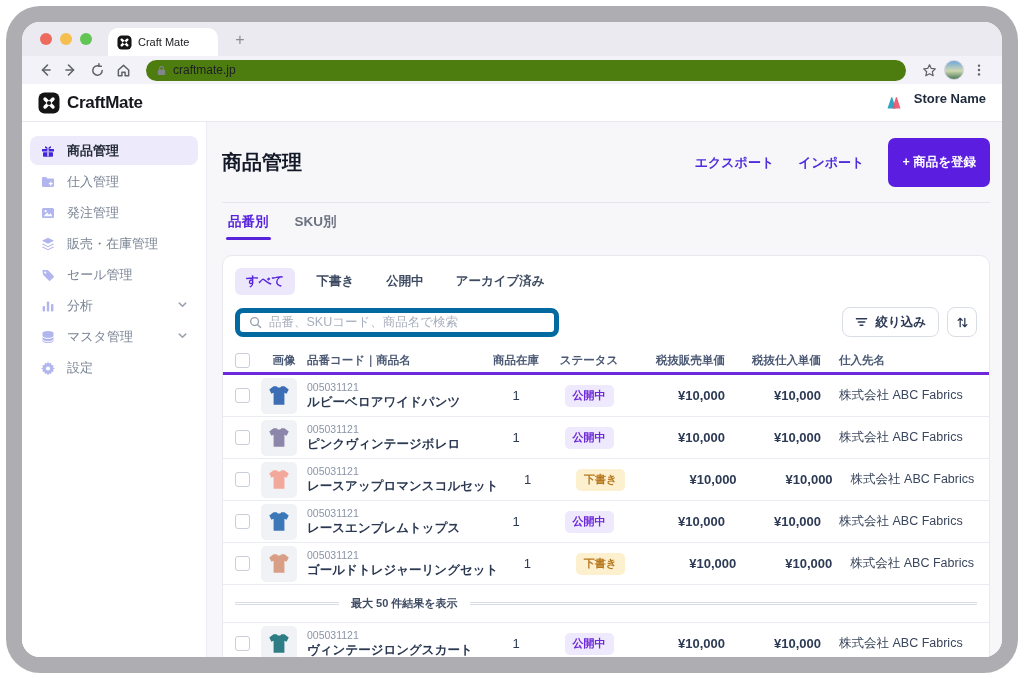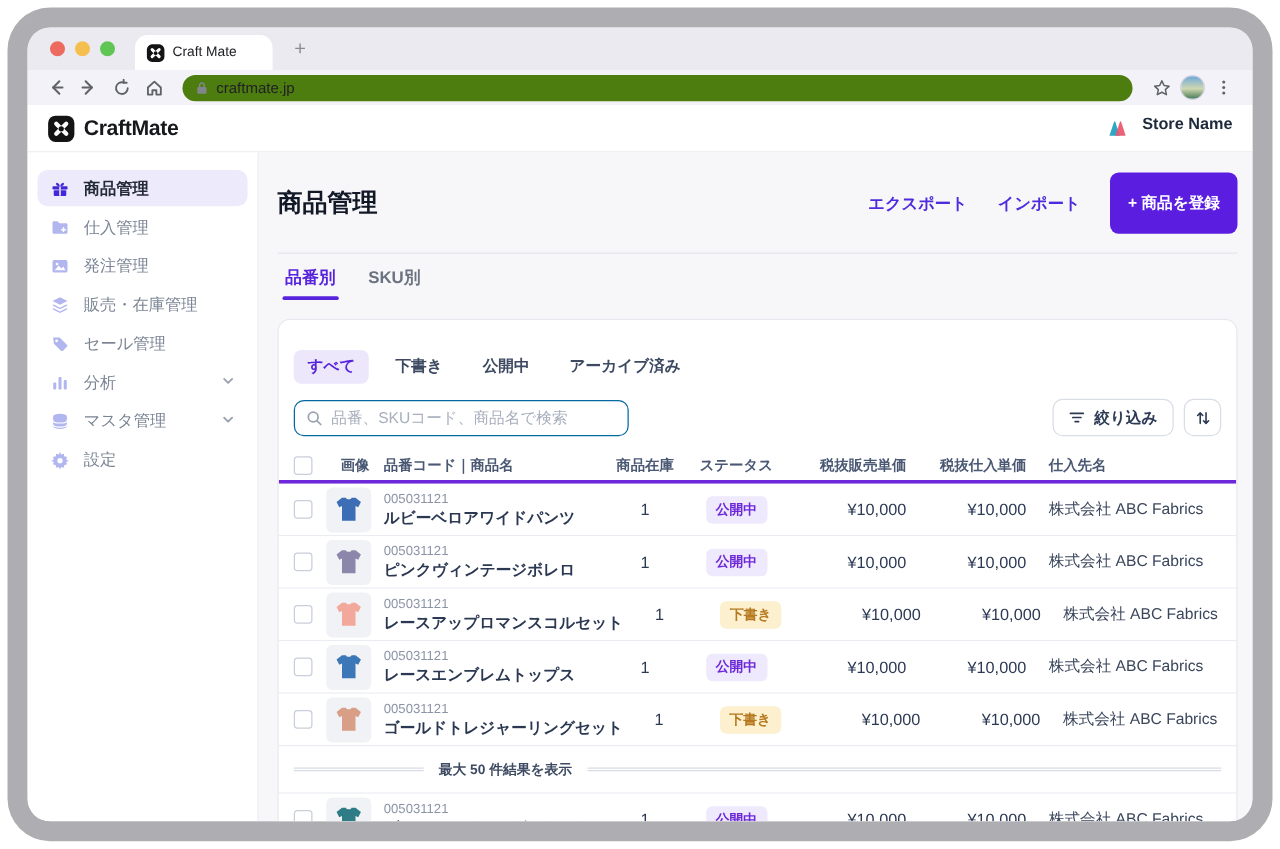--- a/index.html
+++ b/index.html
@@ -46,24 +46,24 @@
   .btn-primary { background:#5b1ee1; color:#fff; font-size:12.5px; font-weight:700; border:none; border-radius:7px; padding:16px 14px; cursor:pointer; }
   .head-divider { height:1px; background:#e5e6ec; margin-top:15px; }
   .tabs { display:flex; gap:26px; margin-top:1px; height:36px; align-items:center; padding-left:6px; }
   .ptab { font-size:13.5px; color:#6b7280; font-weight:700; position:relative; height:36px; display:flex; align-items:center; cursor:pointer; }
   .ptab.active { color:#5724dc; }
   .ptab.active::after { content:""; position:absolute; left:-2px; right:-2px; bottom:0; height:3px; background:#5724dc; border-radius:2px; }
 
   
   .card { margin-top:15px; background:#fff; border:1px solid #e7e9ef; border-radius:10px; overflow:hidden; }
   .chips { display:flex; gap:10px; padding:12px 12px 2px; align-items:center; }
-  .chip { font-size:12.5px; font-weight:700; color:#3d4a61; padding:5px 11px; border-radius:6px; cursor:pointer; white-space:nowrap;margin-top:12px; }
+  .chip { font-size:12.5px; font-weight:700; color:#3d4a61; padding:5px 11px; border-radius:6px; cursor:pointer; white-space:nowrap; }
   .chip.selected { background:#ece7fb; color:#5724dc; }
   .search-row { display:flex; align-items:center; padding:10px 12px 12px; }
-  .search-box { width:268px; height:29px; border:1px solid #0369a1; border-radius:8px; background:#fff; display:flex; align-items:center; padding:0 9px; gap:7px; }
+  .search-box { width:324px; height:29px; border:5px solid #0369a1; border-radius:8px; background:#fff; display:flex; align-items:center; padding:0 9px; gap:7px; }
   .search-box input { border:none; outline:none; flex:1; font-size:12.5px; color:#333; background:transparent; font-family:inherit; }
   .search-box input::placeholder { color:#a7aebc; }
   .search-actions { margin-left:auto; display:flex; gap:8px; }
   .btn-ghost { height:30px; background:#fff; border:1px solid #d9dde5; border-radius:8px; display:flex; align-items:center; gap:7px; padding:0 12px; font-size:12.5px; font-weight:700; color:#2d3a55; cursor:pointer; }
   .btn-sq { width:30px; justify-content:center; padding:0; }
 
   .trow { display:grid; grid-template-columns:26px 46px 1fr 58px 88px 96px 96px 152px; align-items:center; padding:0 12px; }
   .thead { height:26px; border-bottom:3px solid #6d28d9; }
   .thead .th { font-size:11.5px; font-weight:700; color:#4a5874; white-space:nowrap; }
   .th.c, .td.c { text-align:center; }
@@ -71,21 +71,21 @@
   .th.sup, .td.sup { padding-left:14px; }
   .prow { height:42px; border-bottom:1px solid #e9ecf1; cursor:pointer; background:#fff; }
   .cb { width:15px; height:15px; border:1.5px solid #c8ceda; border-radius:3px; background:#fff; cursor:pointer; }
   .thumb { width:36px; height:36px; border-radius:5px; background:#f1f2f5; display:flex; align-items:center; justify-content:center; }
   .pcode { font-size:10.5px; color:#8b94a7; line-height:1.35; }
   .pname { font-size:12.5px; font-weight:700; color:#2b3852; line-height:1.35; white-space:nowrap; }
   .td.stock { font-size:13px; color:#2d3a55; }
   .badge { display:inline-block; font-size:11px; font-weight:700; padding:3.5px 8px; border-radius:5px; white-space:nowrap; }
   .badge[data-status="published"] { background:#eee9fc; color:#6d28d9; }
   .badge[data-status="draft"] { background:#fcf0cf; color:#b7791f; }
-  .price { font-size:13px; font-weight:400; color:#2d3a55; }
+  .price { font-size:13px; font-weight:700; color:#2d3a55; }
   .supplier { font-size:12.5px; color:#3a465c; white-space:nowrap; }
   .limit-row { height:38px; display:flex; align-items:center; padding:0 12px; gap:12px; border-bottom:1px solid #e9ecf1; }
   .dline { height:3px; border-top:1px solid #d8dce4; border-bottom:1px solid #d8dce4; }
   .dline.left { width:104px; }
   .dline.right { flex:1; }
   .limit-text { font-size:11px; font-weight:700; color:#3d4a61; white-space:nowrap; }
 </style>
 </head>
 <body>
 

